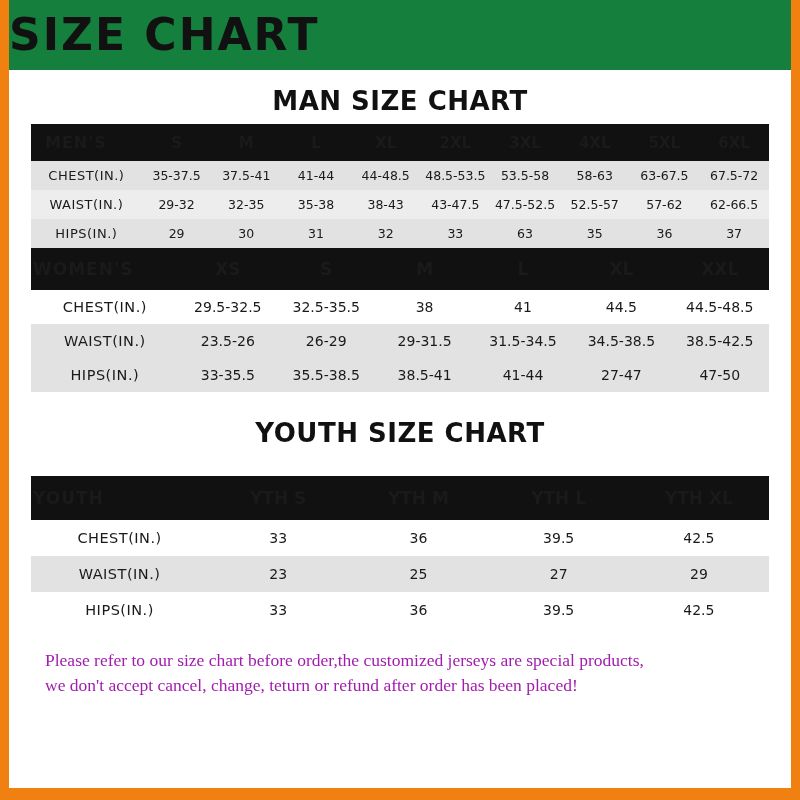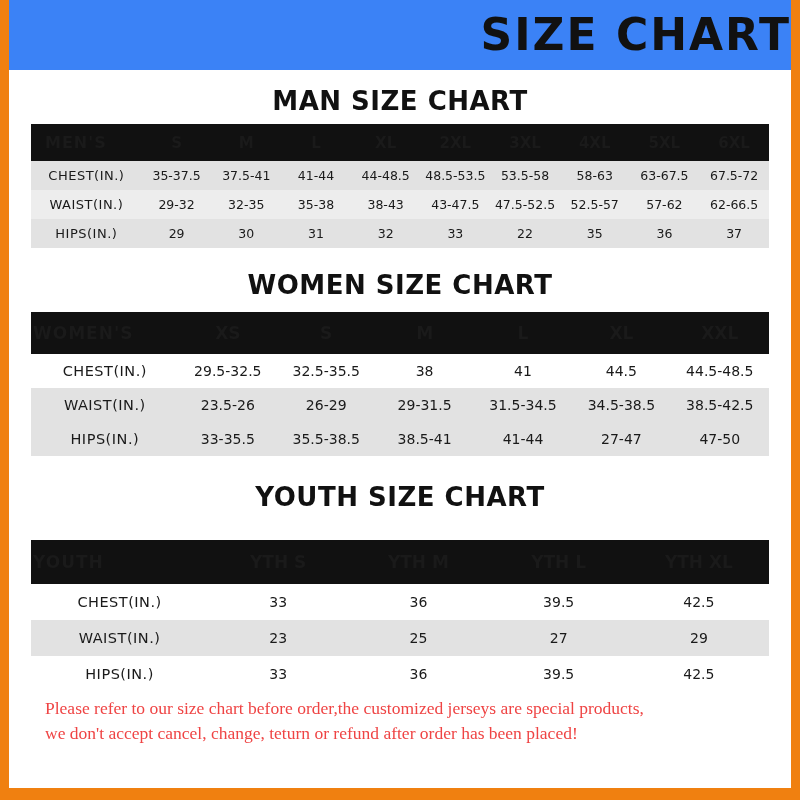--- a/index.html
+++ b/index.html
@@ -17,24 +17,24 @@
     position: relative;
     width: 800px;
     height: 800px;
     background: #ffffff;
     box-sizing: border-box;
     border-left: 9px solid #f08010;
     border-right: 9px solid #f08010;
   }
   .header-band {
     height: 70px;
-    background: #3b82f6;
+    background: #15803d;
     display: flex;
     align-items: center;
-    justify-content: flex-end;
+    justify-content: flex-start;
   }
   .header-title {
     font-family: "DejaVu Sans", sans-serif;
     font-weight: bold;
     font-size: 44px;
     letter-spacing: 2px;
     color: #111111;
     line-height: 1;
   }
   .content {
@@ -104,23 +104,23 @@
 
   
   #youth-table .hdr-row th { font-size: 17px; }
   #youth-table .hdr-row th.rowlabel { font-size: 17px; }
   #youth-table .body-row td { font-size: 14px; }
   #youth-table .body-row td.rowlabel { font-size: 14.5px; }
   #youth-table .hdr-row th { padding: 12px 2px; }
   #youth-table .body-row td { padding: 10px 2px; }
 
   .footer-note {
-    margin-top: 4px;
+    margin-top: 20px;
     padding: 0 10px 0 14px;
-    color: #ef4444;
+    color: #a21caf;
     font-family: "Liberation Serif", serif;
     font-size: 17.5px;
     line-height: 1.45;
   }
   .footer-note div { white-space: nowrap; }
   .bottom-band {
     position: absolute;
     left: 0;
     right: 0;
     bottom: 0;
@@ -192,29 +192,28 @@
           <td>57-62</td>
           <td>62-66.5</td>
         </tr>
         <tr class="body-row row-light">
           <td class="rowlabel">HIPS(IN.)</td>
           <td>29</td>
           <td>30</td>
           <td>31</td>
           <td>32</td>
           <td>33</td>
-          <td>22</td>
+          <td>63</td>
           <td>35</td>
           <td>36</td>
           <td>37</td>
         </tr>
       </tbody>
     </table>
 
-    <div class="section-title women-title">WOMEN SIZE CHART</div>
     <table class="size-table" id="women-table">
       <colgroup>
         <col style="width:20%">
           <col style="width:13.33%">
           <col style="width:13.33%">
           <col style="width:13.33%">
         <col style="width:13.33%">
           <col style="width:13.33%">
           <col style="width:13.33%">
       </colgroup>

